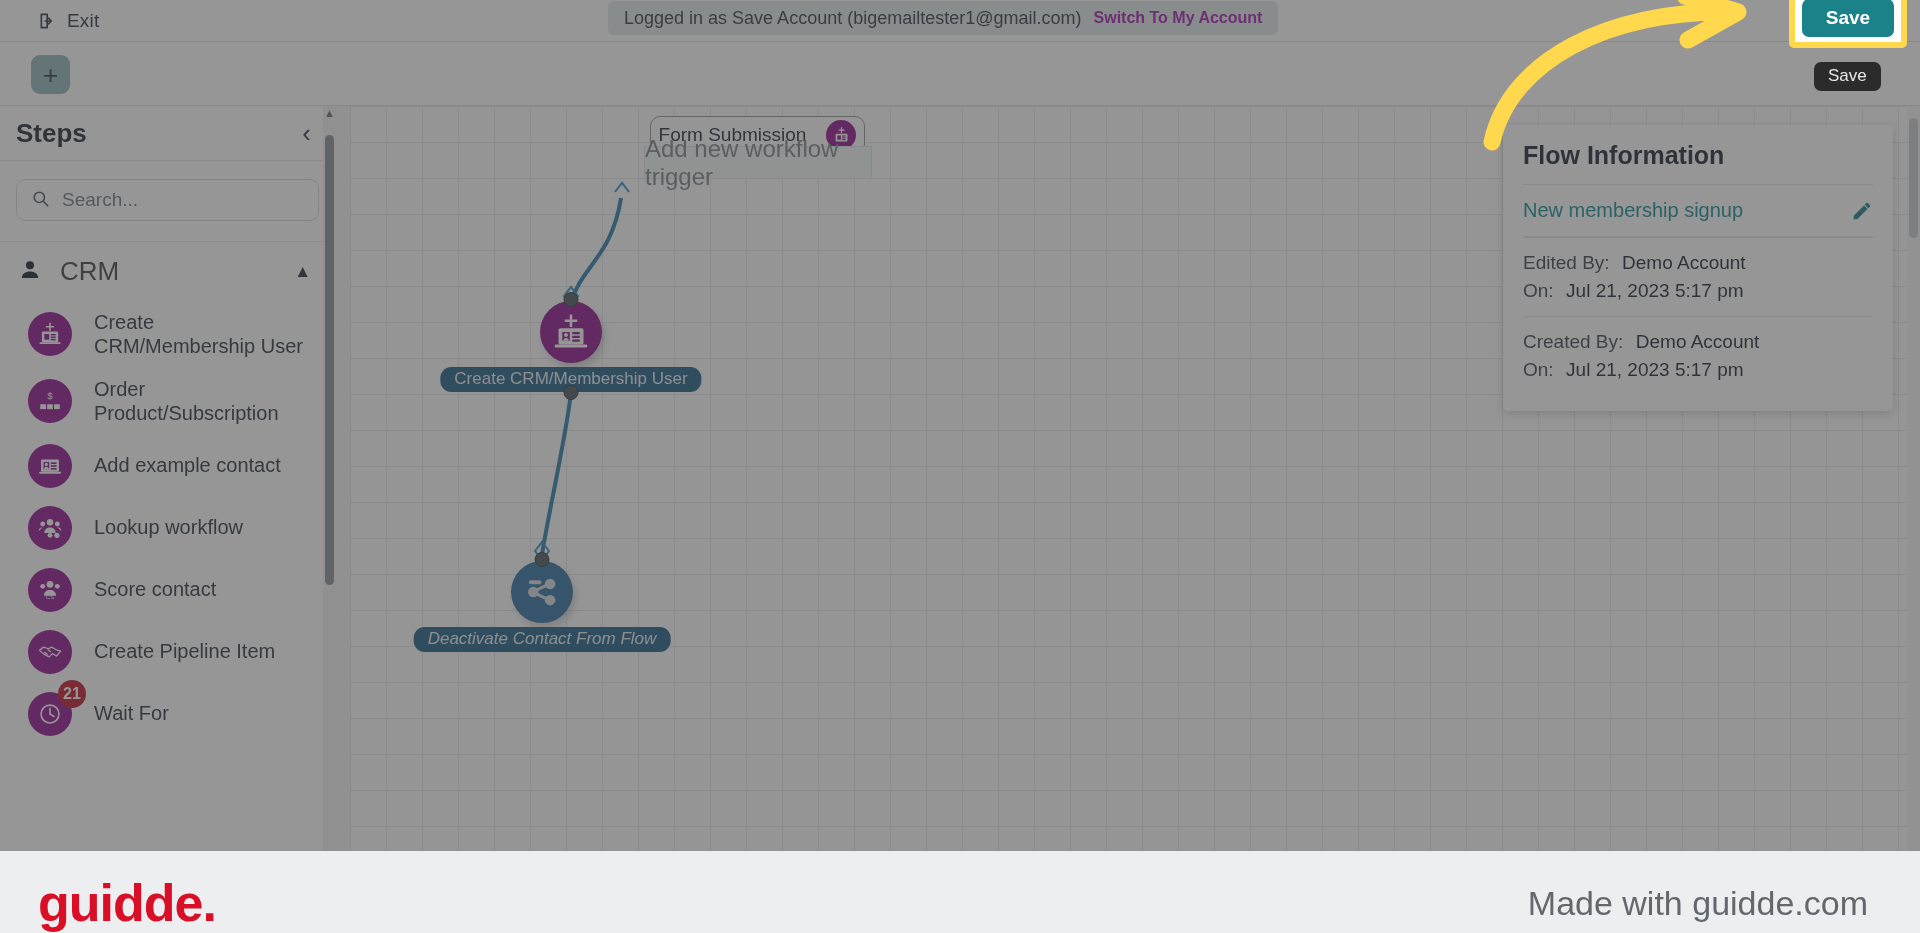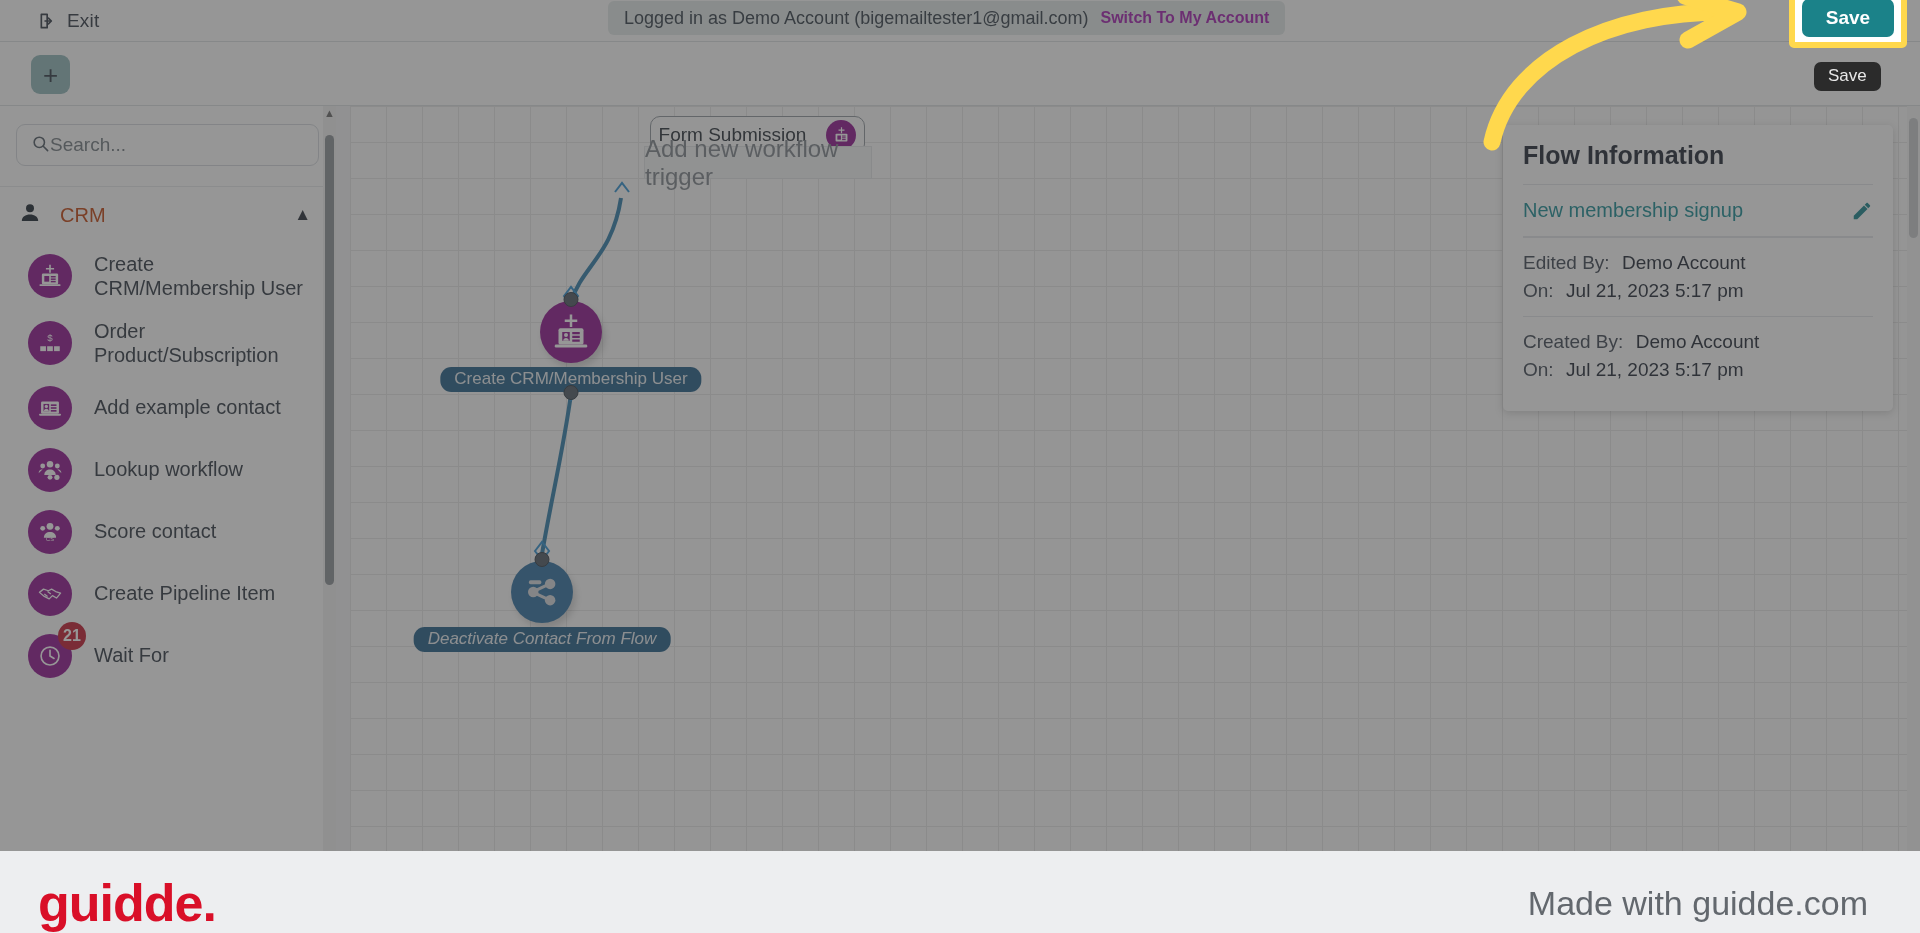--- a/index.html
+++ b/index.html
@@ -73,35 +73,35 @@
   }
   .sb-head {
     height:55px; display:flex; align-items:center; justify-content:space-between;
     padding:0 24px 0 16px; border-bottom:1px solid #e3e6e9;
   }
   .sb-title { font-size:26px; font-weight:bold; color:#1d2531; }
   .sb-collapse { font-size:26px; color:#2a3340; line-height:1; }
 
   .sb-search-wrap { padding:18px 16px 20px 16px; }
   .sb-search {
-    display:flex; align-items:center; 
+    display:flex; align-items:center; gap:12px;
     height:42px; border:1px solid #d4d8dd; border-radius:9px;
     padding:0 14px; background:#fff;
   }
   .sb-search input {
     border:none; outline:none; font-size:19px; color:#55606c;
     font-family:"Liberation Sans", sans-serif; width:100%; background:transparent;
   }
   .sb-search input::placeholder { color:#70797f; }
 
   .sb-group {
     display:flex; align-items:center; gap:18px;
     padding:14px 24px 14px 18px; border-top:1px solid #e6e9ec;
   }
-  .sb-group-label { font-size:20px; color:#c2410c; flex:1; }
+  .sb-group-label { font-size:26px; color:#404040; flex:1; }
   .sb-chevron { font-size:17px; color:#1f2732; }
 
   .sb-item {
     display:flex; align-items:center; gap:22px;
     padding:9px 20px 9px 28px; min-height:58px;
   }
   .sb-item-label { font-size:20px; color:#2b343f; line-height:1.22; }
   .node-circle {
     width:44px; height:44px; border-radius:50%;
     flex:none; display:flex; align-items:center; justify-content:center;
@@ -255,35 +255,39 @@
               <path d="M15 12 H8.5"></path>
               <path d="M12.5 8.5 L16 12 l-3.5 3.5"></path>
           </svg>
         </span>
         <span>Exit</span>
       </div>
 
       <div class="flow-title-top">New membership signup</div>
 
       <div class="loggedin-pill">
-        <span>Logged in as Demo Account (bigemailtester1@gmail.com)</span>
+        <span>Logged in as Save Account (bigemailtester1@gmail.com)</span>
         <span class="switch-link">Switch To My Account</span>
       </div>
 
       <div class="save-zone">
         <button class="save-btn">Save</button>
       </div>
     </div>
     <div class="status-dot"></div>
 
     <div class="subbar">
       <div class="add-square">+</div>
     </div>
 
     <div class="sidebar">
+      <div class="sb-head">
+        <div class="sb-title">Steps</div>
+        <div class="sb-collapse">‹</div>
+      </div>
 
       <div class="sb-search-wrap">
         <div class="sb-search">
           <span>
             <svg width="19" height="19" viewBox="0 0 24 24" fill="none" stroke="#4d5862" stroke-width="2">
               <circle cx="10.5" cy="10.5" r="6.5"></circle>
                 <path d="M15.5 15.5 L21 21" stroke-linecap="round"></path>
             </svg>
           </span>
           <input type="text" placeholder="Search..." style="">

